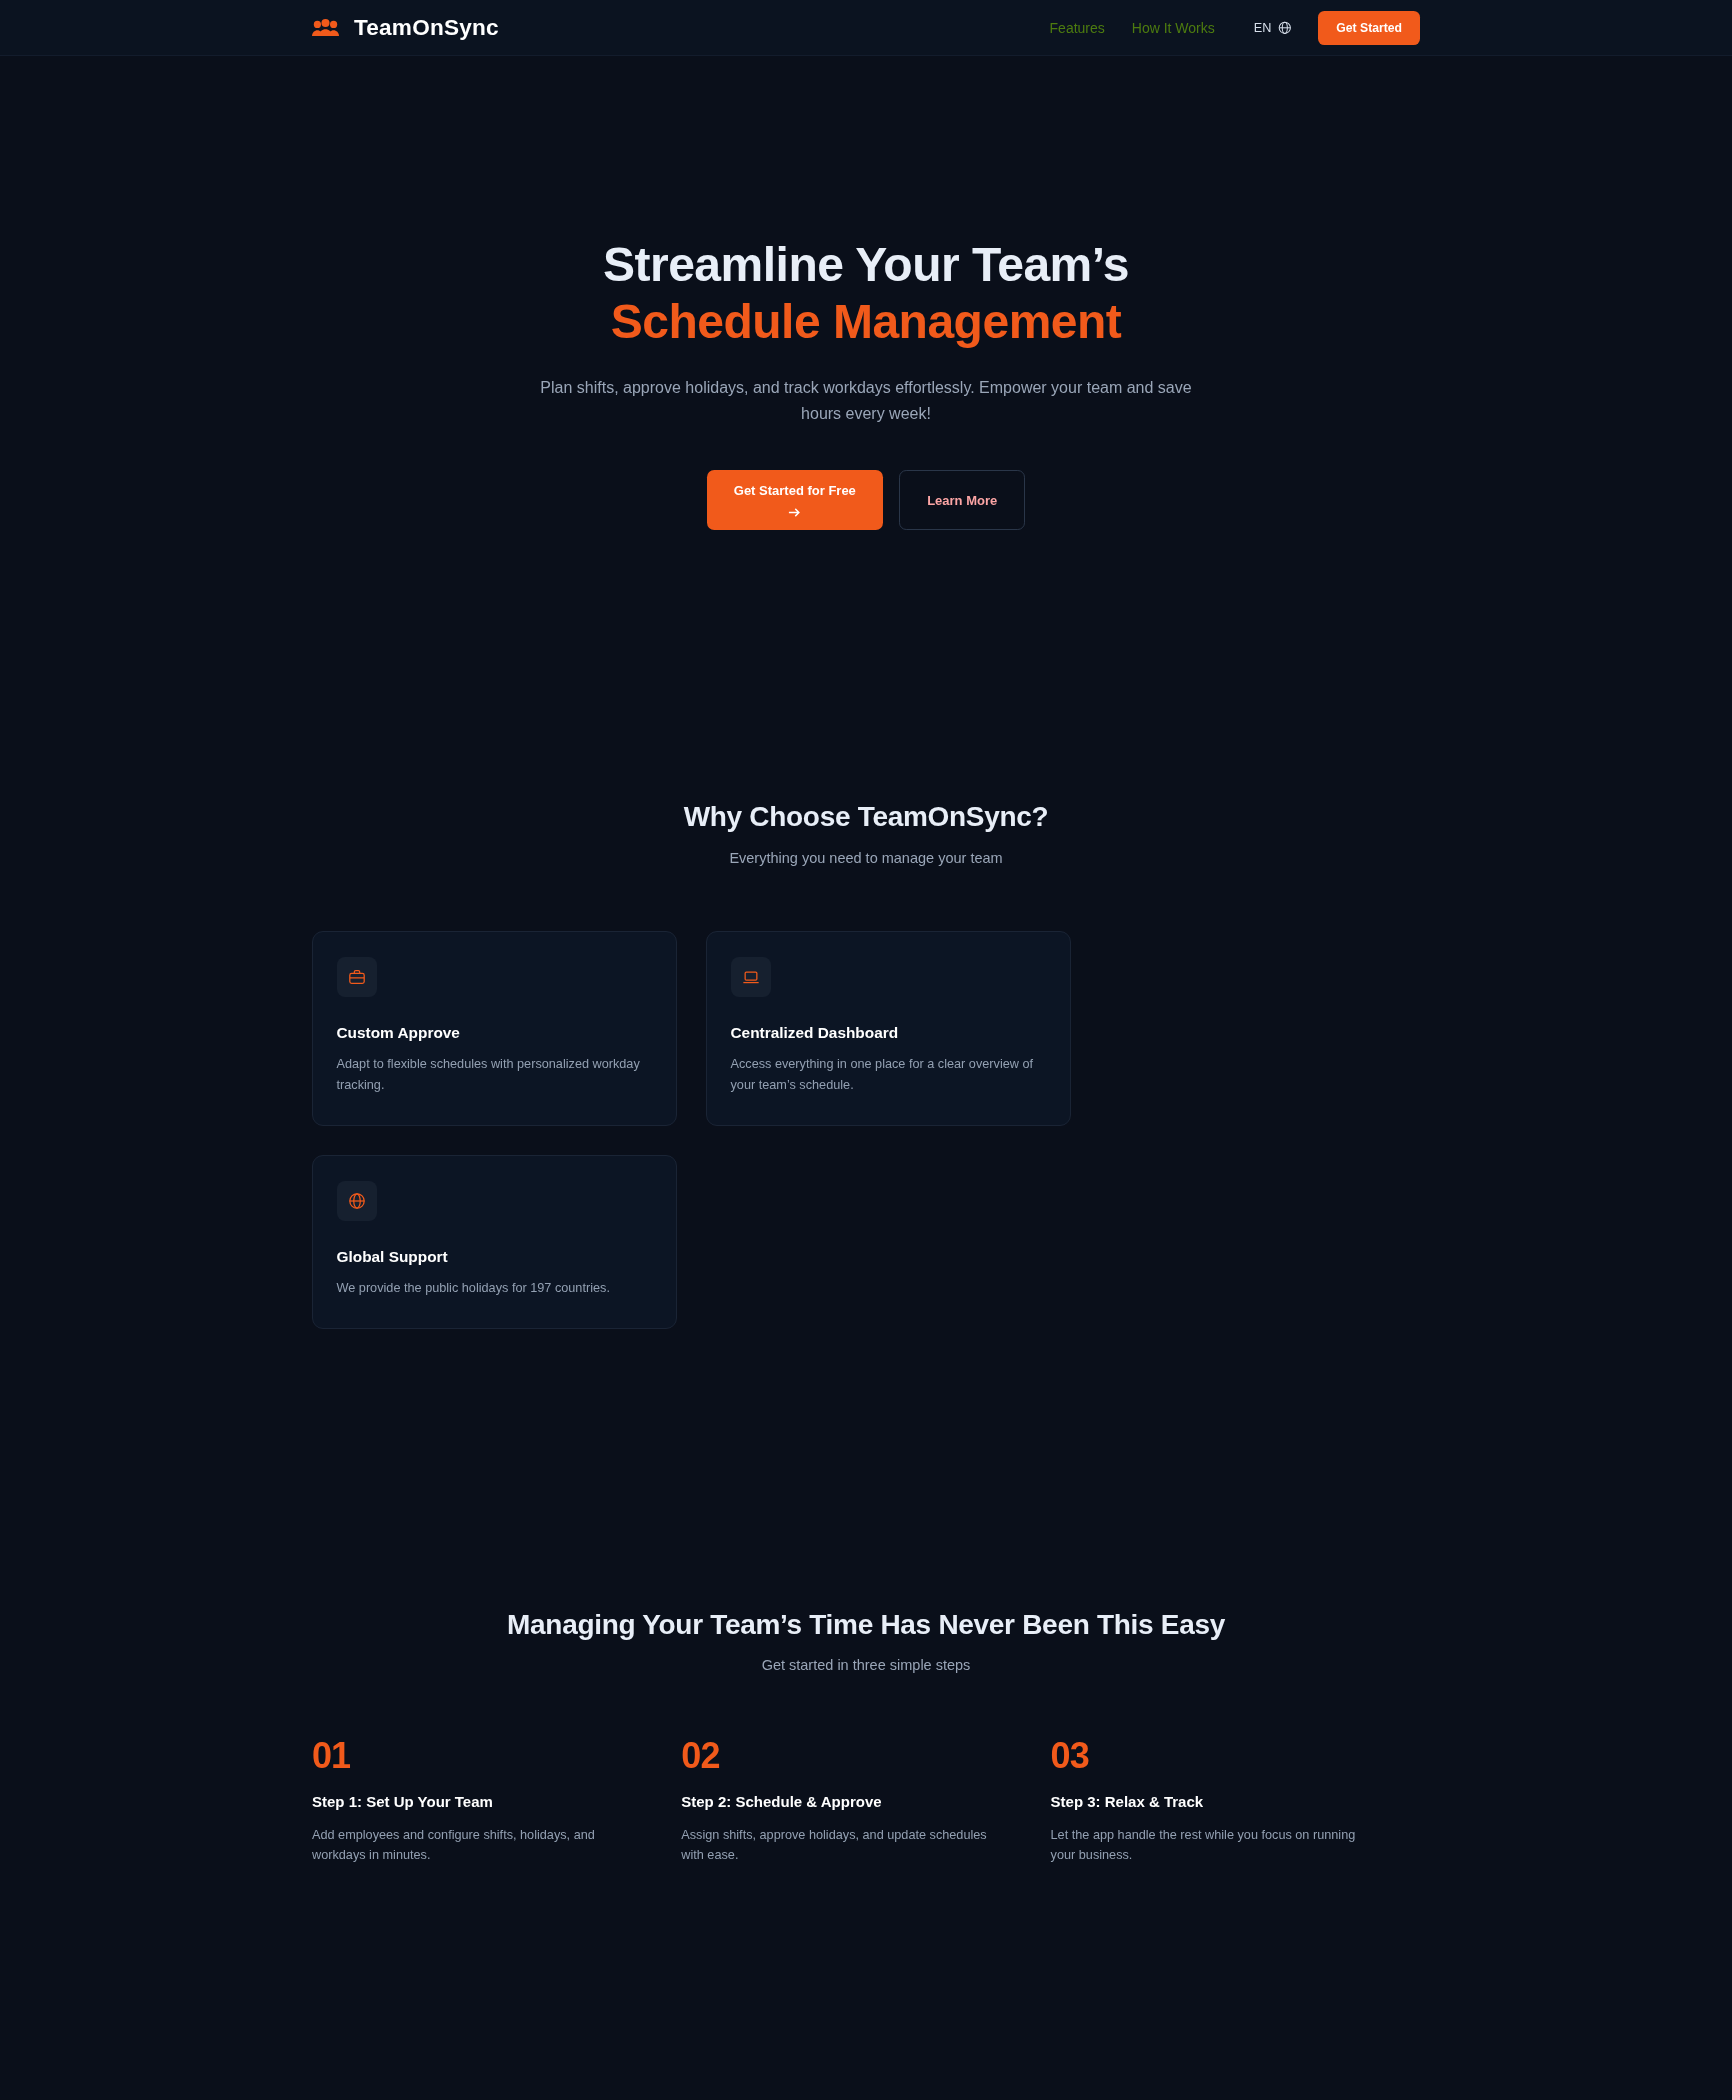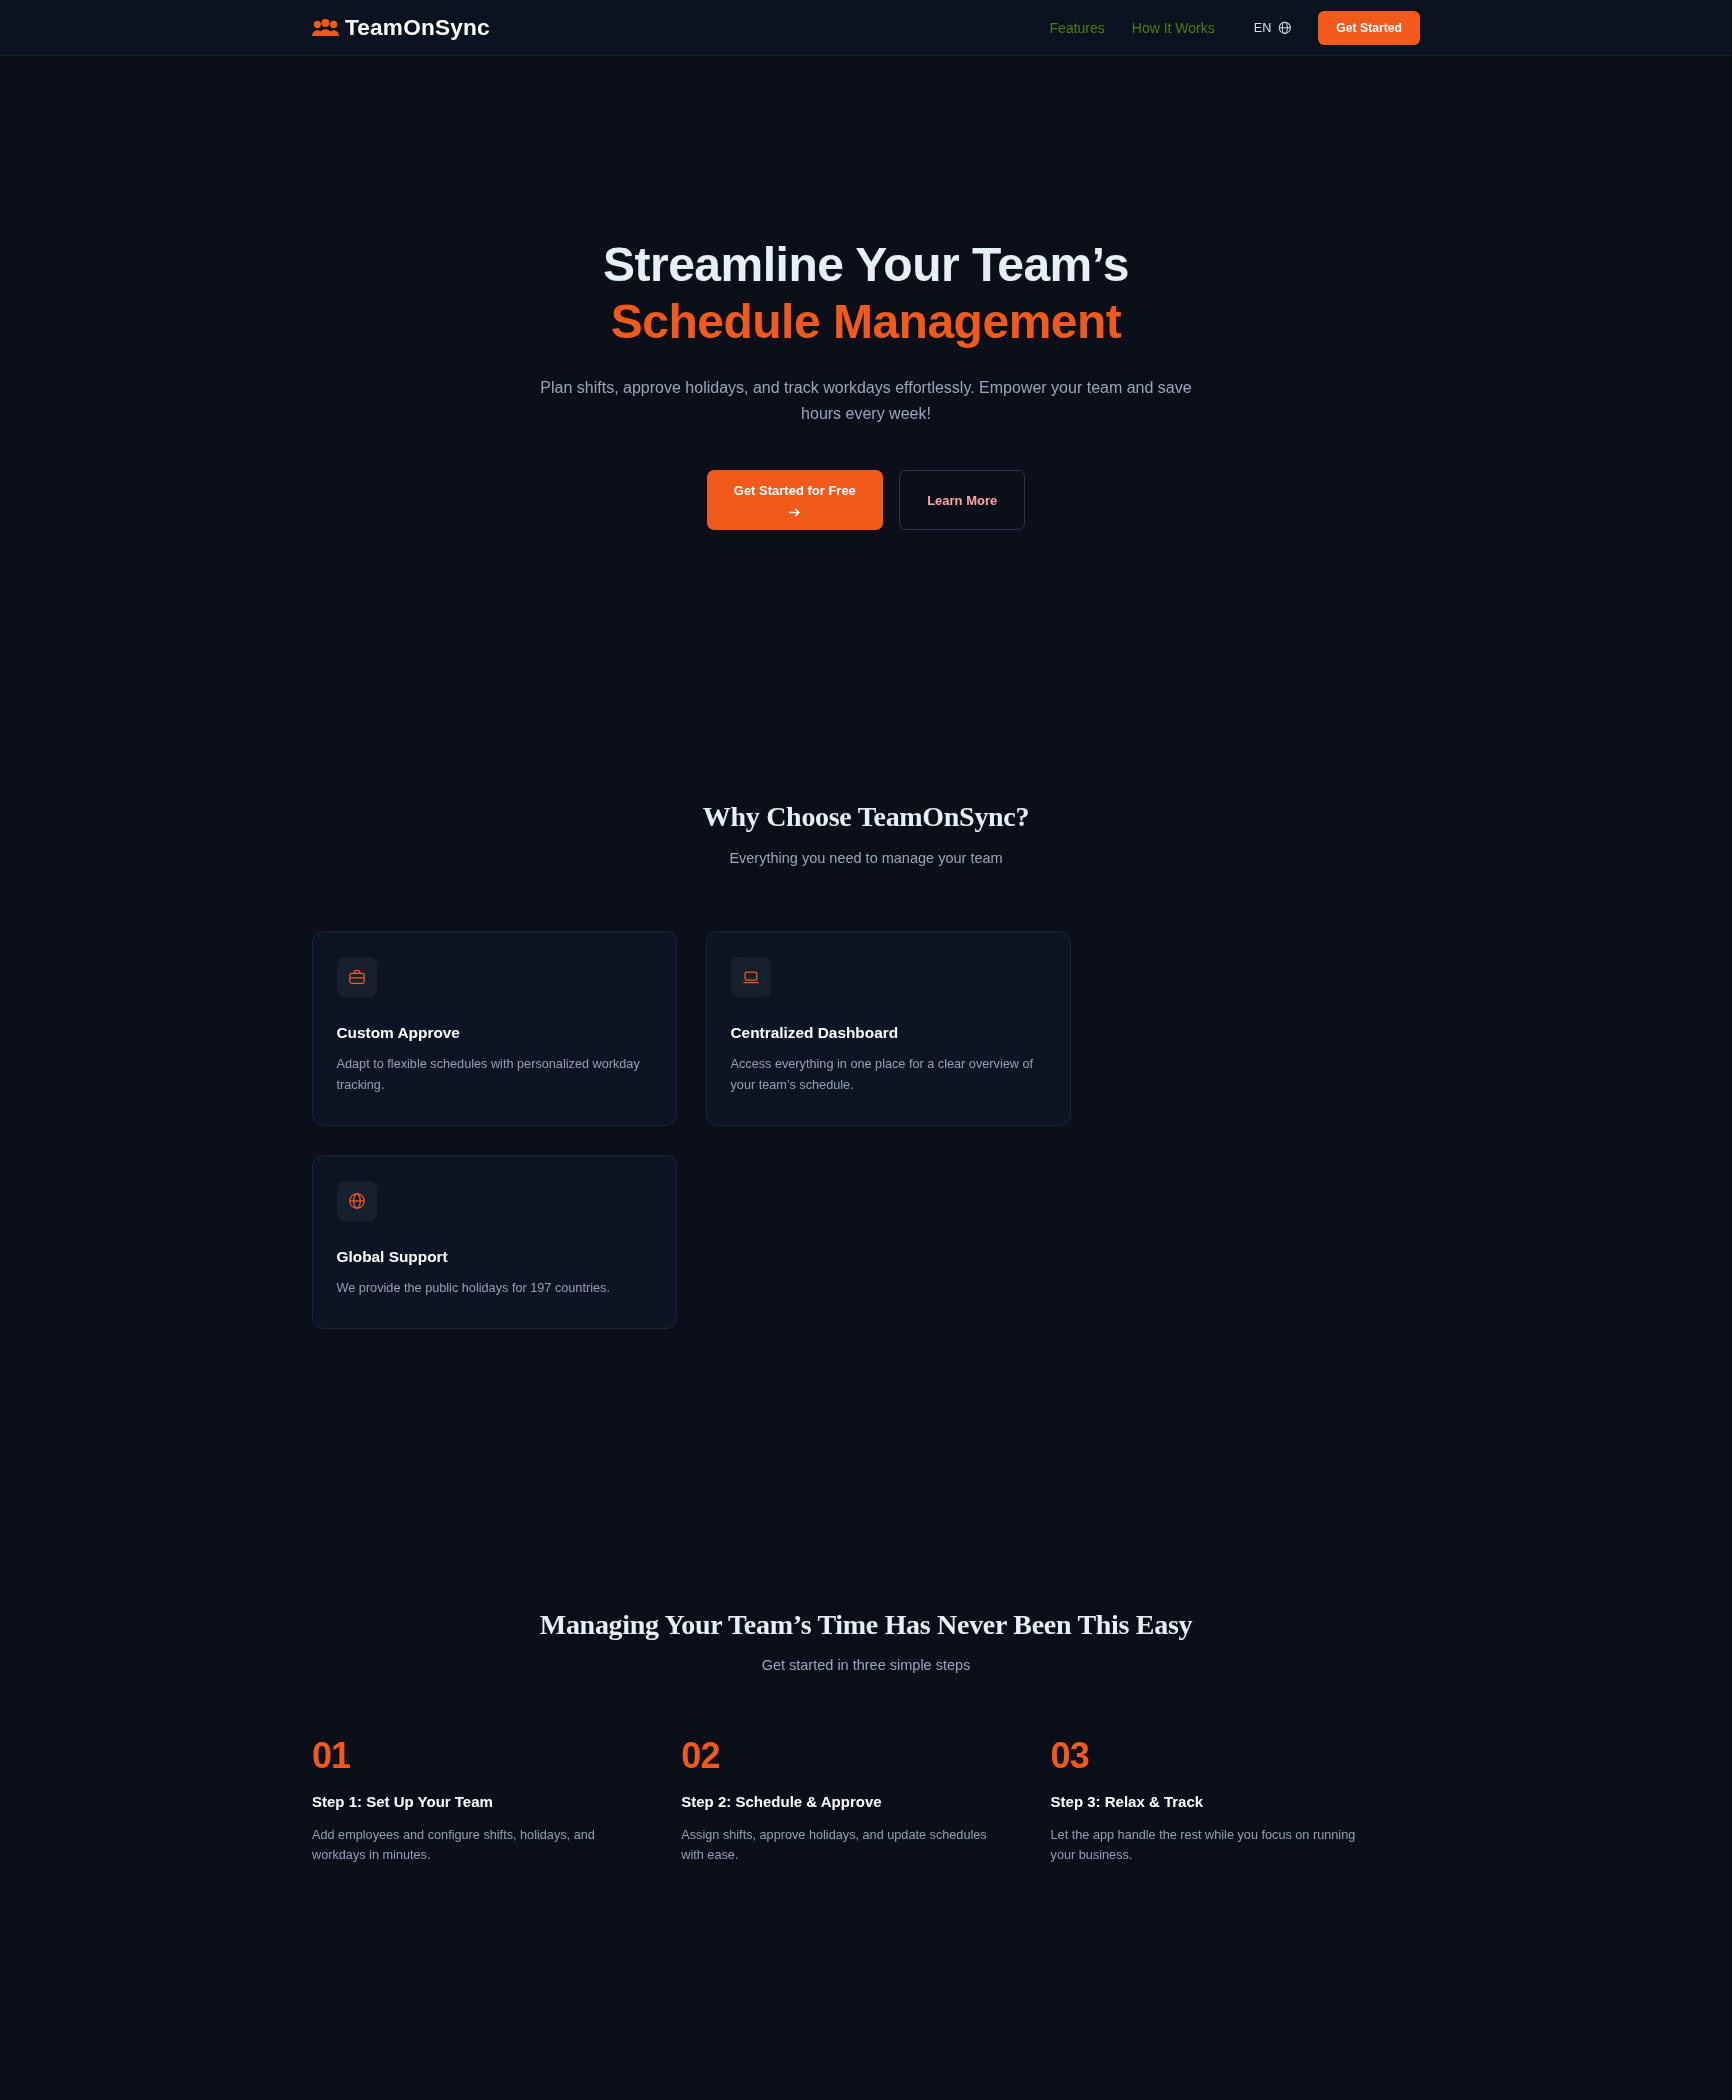--- a/index.html
+++ b/index.html
@@ -14,21 +14,21 @@
   
   .header {
     height: 56px;
     background: #0b1320;
     border-bottom: 0.9px solid #131c2c;
     display: flex;
     align-items: center;
     justify-content: space-between;
     padding: 0 312px;
   }
-  .brand { display: flex; align-items: center; gap: 6px; text-align: center; }
+  .brand { display: flex; align-items: center; gap: 15px; text-align: center; }
   .brand-mark { display: flex; align-items: flex-end; gap: 1.8px; }
   .brand-name { font-size: 22.6px; font-weight: bold; letter-spacing: 0.2px; color: #ffffff; }
   .nav { display: flex; align-items: center; gap: 27px; }
   .nav-link { font-size: 14px; color: #4d7c0f; text-decoration: none; cursor: pointer; }
   .lang { display: flex; align-items: center; gap: 6.3px; font-size: 12.7px; color: #d7dfeb; cursor: pointer; padding-left: 12px; }
   .btn-primary {
     background: #f15a1b;
     color: #fff;
     border: none;
     border-radius: 6.3px;
@@ -64,21 +64,21 @@
   .btn-ghost {
     background: transparent; color: #fca5a5; border: 0.9px solid #2a3purple;
     border: 0.9px solid #2b3purple;
     border: 0.9px solid #2a3649;
     border-radius: 7.2px; font-size: 13px; font-weight: bold;
     padding: 12.7px 27px; cursor: pointer; font-family: inherit;
   }
 
   
   .section { padding: 0 312px; }
-  .sec-title { text-align: center; font-size: 28px; font-weight: bold; letter-spacing: -0.3px; font-family: Liberation Serif, serif; }
+  .sec-title { text-align: center; font-size: 28px; font-weight: bold; letter-spacing: -0.3px; }
   .sec-sub { text-align: center; margin-top: 16.3px; font-size: 14.5px; color: #9aa6b8; }
 
   .features { margin-top: 271px; }
   .cards {
     display: flex; flex-wrap: wrap; gap: 29px; margin-top: 65px;
   }
   .card {
     width: 365px;
     background: #0c1524;
     border: 0.9px solid #1a2troll;

